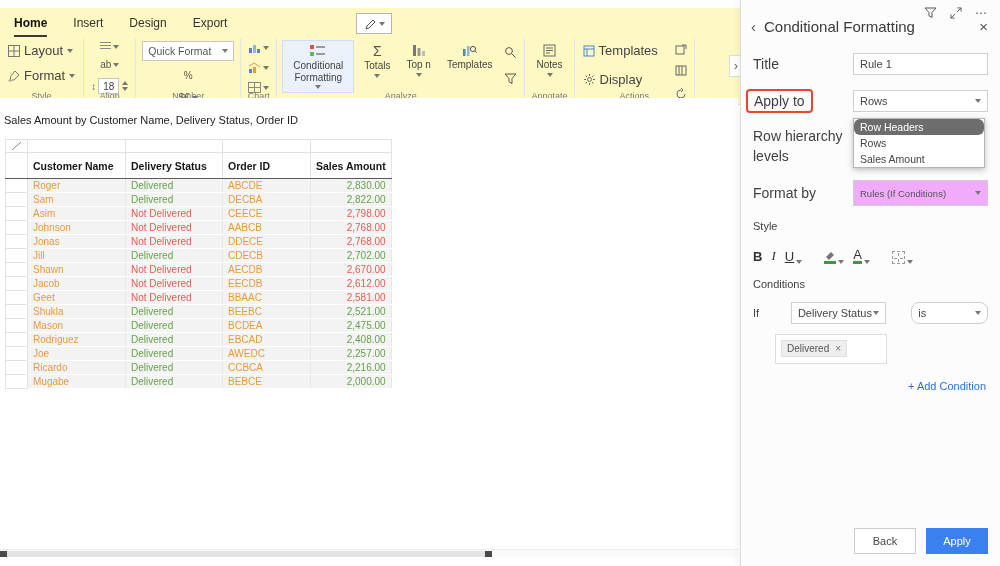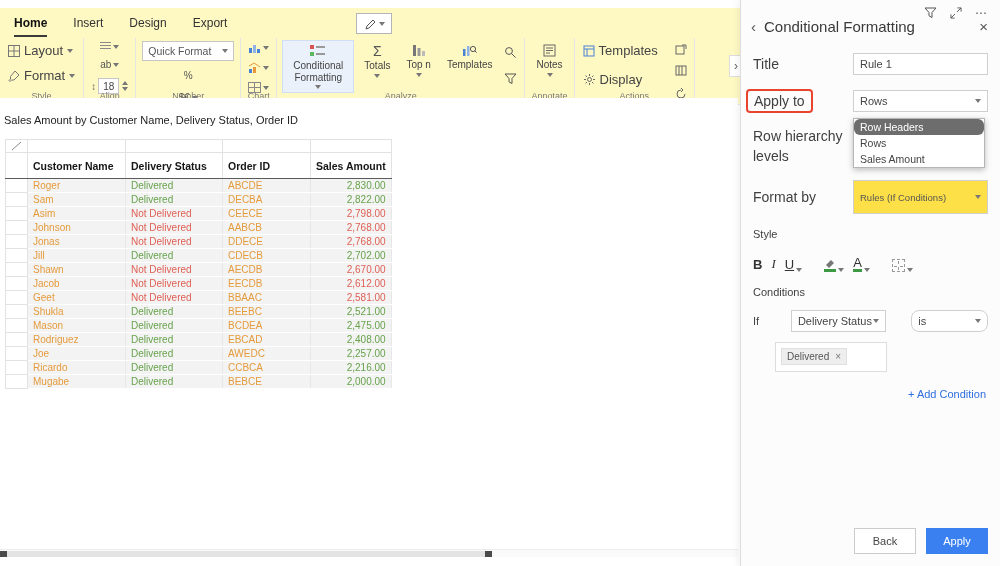--- a/index.html
+++ b/index.html
@@ -66,21 +66,21 @@
   .pclose{color:#555;}
   .pclose::before{content:"\00D7";font-size:15px;}
   .dots{color:#555;letter-spacing:1px;}
   .dots::before{content:"\22EF";font-size:12px;}
   .fgrid{margin:18px 12px 0 12px;display:grid;grid-template-columns:100px 1fr;row-gap:14px;align-items:center;}
   .flabel{font-size:14px;color:#3f3f3f;}
   .flabel.tall{align-self:start;min-height:30px;line-height:1.4;}
   .annot{border:2px solid #E8442E;border-radius:4px;padding:2px 6px;margin-left:-7px;display:inline-block;}
   .finput{height:22px;border:1px solid #cfcfcf;background:#fff;font-family:inherit;font-size:11px;padding:0 6px;width:100%;color:#444;}
   .fsel{height:22px;border:1px solid #cfcfcf;background:#fff;display:flex;align-items:center;justify-content:space-between;padding:0 6px;color:#444;font-size:11px;}
-  .fsel.gray{background:#fde047;font-size:9.5px;height:34px;color:#555;gap:12px;}
+  .fsel.gray{background:#f0abfc;font-size:9.5px;height:26px;color:#555;gap:12px;}
   .dropdown{position:absolute;left:112px;top:118px;width:132px;background:#fff;border:1px solid #b5b5b5;box-shadow:0 2px 6px rgba(0,0,0,.25);z-index:6;}
   .dd-item{height:16px;display:flex;align-items:center;padding:0 6px;color:#444;font-size:10.5px;}
   .dd-item.sel{background:#6d6d6d;color:#fff;border-radius:6px;}
   .seclabel{margin:14px 12px 0 12px;font-size:11px;color:#3f3f3f;}
   .stbar{display:flex;align-items:flex-end;gap:9px;margin:10px 12px 0 12px;height:22px;}
   .stb{display:inline-flex;align-items:flex-end;gap:2px;color:#333;}
   .stB{font-weight:bold;font-size:13px;}
   .stI{font-style:italic;font-family:"Liberation Serif",serif;font-size:13px;}
   .stU{text-decoration:underline;font-size:13px;}
   .stA{font-size:13px;border-bottom:3px solid #3D9944;line-height:1.05;}

